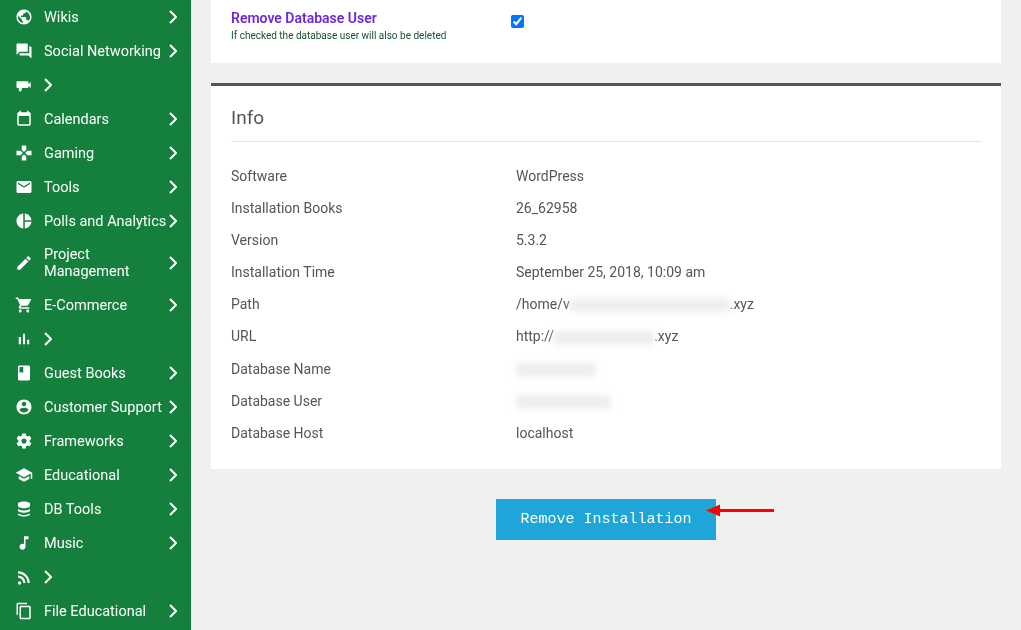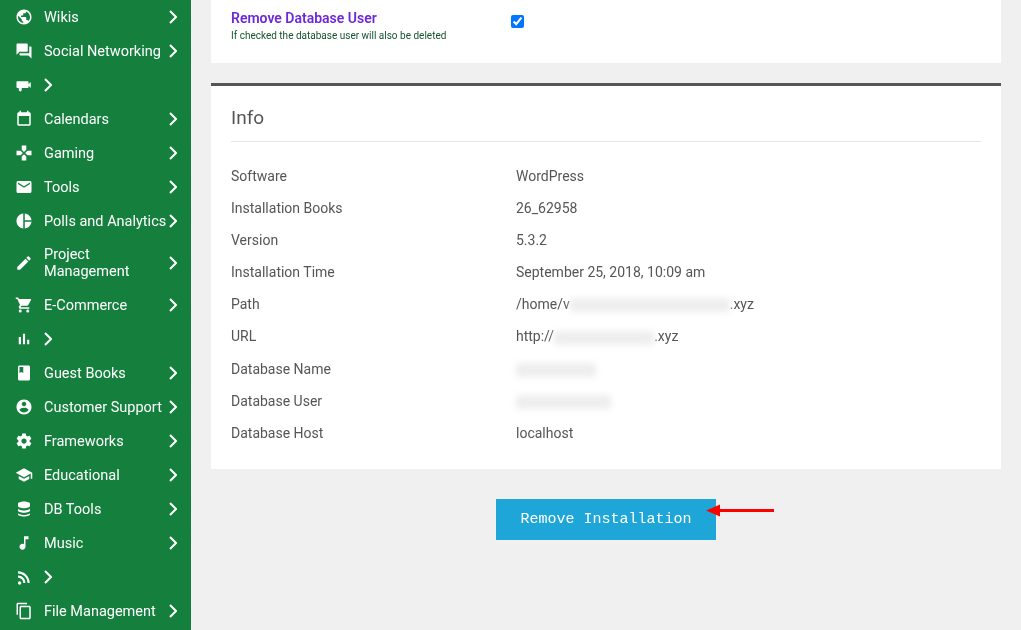--- a/index.html
+++ b/index.html
@@ -317,21 +317,21 @@
     <span class="sidebar-chevron"><svg viewBox="0 0 8 14" width="8" height="14">
           <path d="M1 1l6 6-6 6" stroke="#fff" stroke-width="2" fill="none"></path>
         </svg></span>
   </div>
   <div class="sidebar-item">
     <span class="sidebar-icon">
         <svg viewBox="0 0 24 24">
           <path d="M16 1H4c-1.1 0-2 .9-2 2v14h2V3h12V1zm3 4H8c-1.1 0-2 .9-2 2v14c0 1.1.9 2 2 2h11c1.1 0 2-.9 2-2V7c0-1.1-.9-2-2-2zm0 16H8V7h11v14z"></path>
         </svg>
       </span>
-    <span class="sidebar-label">File Management</span>
+    <span class="sidebar-label">File Educational</span>
     <span class="sidebar-chevron"><svg viewBox="0 0 8 14" width="8" height="14">
           <path d="M1 1l6 6-6 6" stroke="#fff" stroke-width="2" fill="none"></path>
         </svg></span>
   </div>
   <div class="sidebar-item">
     <span class="sidebar-icon">
         <svg viewBox="0 0 24 24">
           <path d="M20 6h-8l-2-2H4c-1.1 0-2 .9-2 2v12c0 1.1.9 2 2 2h16c1.1 0 2-.9 2-2V8c0-1.1-.9-2-2-2z"></path>
         </svg>
       </span>

